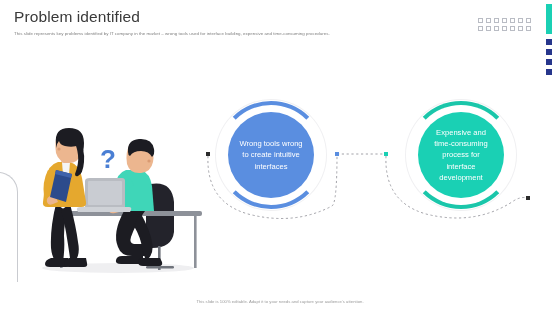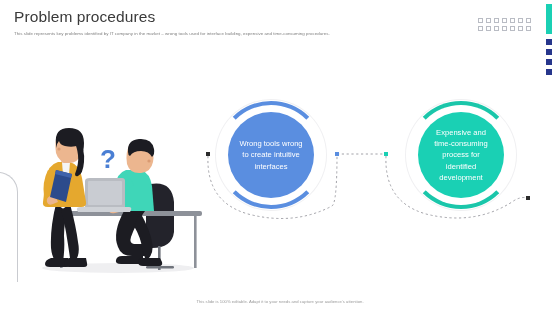--- a/index.html
+++ b/index.html
@@ -161,21 +161,21 @@
     font-size: 4.2px;
     color: #9a9a9a;
     letter-spacing: 0.03px;
   }
 </style>
 </head>
 <body>
 
 <div class="slide">
 
-  <div class="page-title">Problem procedures</div>
+  <div class="page-title">Problem identified</div>
   <div class="page-subtitle">This slide represents key problems identified by IT company in the market – wrong tools used for interface building, expensive and time-consuming procedures.</div>
 
   <div class="dot-grid">
     <i></i>
       <i></i>
       <i></i>
       <i></i>
       <i></i>
       <i></i>
       <i></i>
@@ -272,19 +272,19 @@
 
     <div class="node n1">
       <div class="ring-outer"></div>
       <div class="arc"></div>
       <div class="disc">Wrong tools wrong to create intuitive interfaces</div>
     </div>
 
     <div class="node n2">
       <div class="ring-outer"></div>
       <div class="arc"></div>
-      <div class="disc">Expensive and time-consuming process for identified development</div>
+      <div class="disc">Expensive and time-consuming process for interface development</div>
     </div>
   </div>
 
   <div class="footer-note">This slide is 100% editable. Adapt it to your needs and capture your audience’s attention.</div>
 
 </div>
 
 </body></html>

